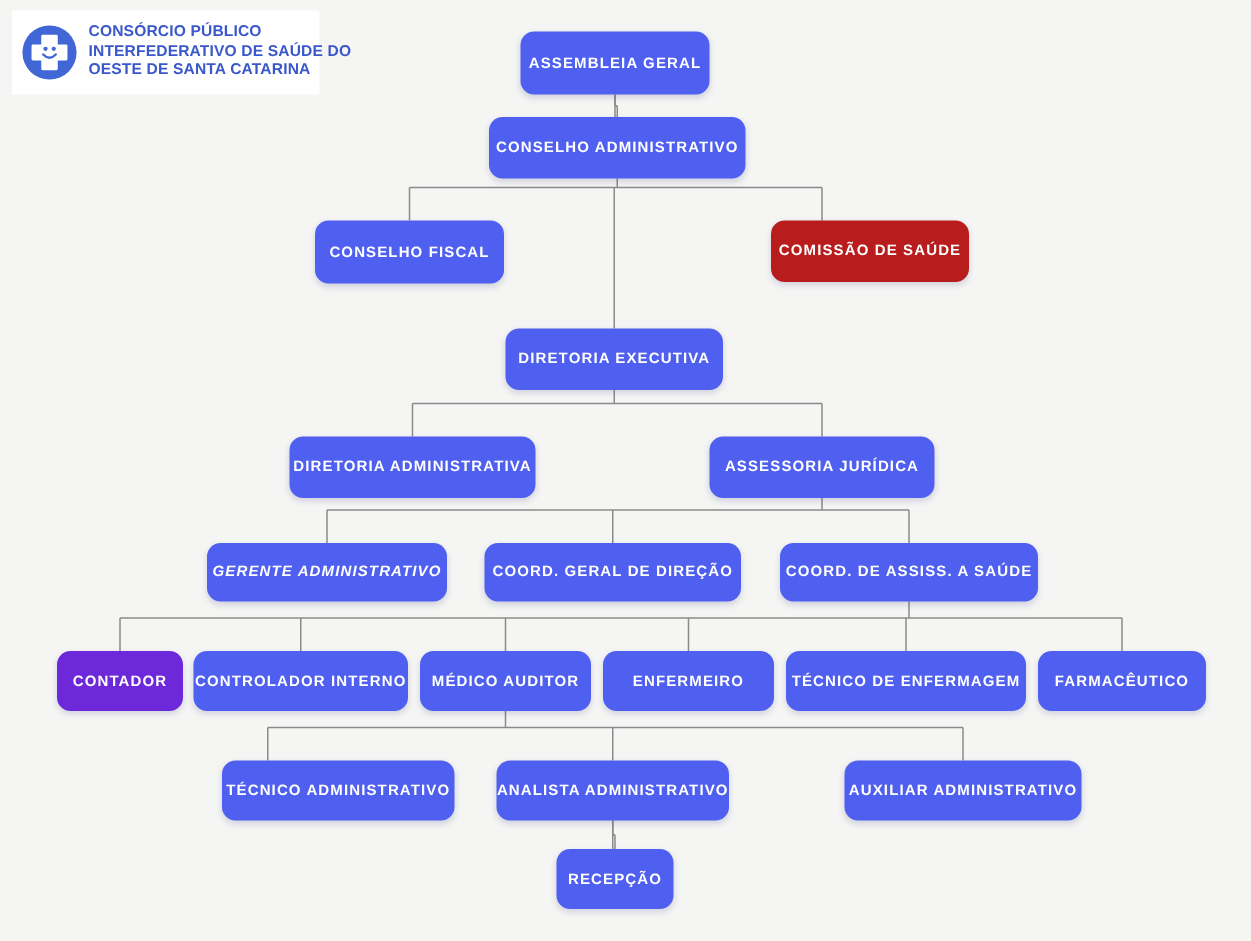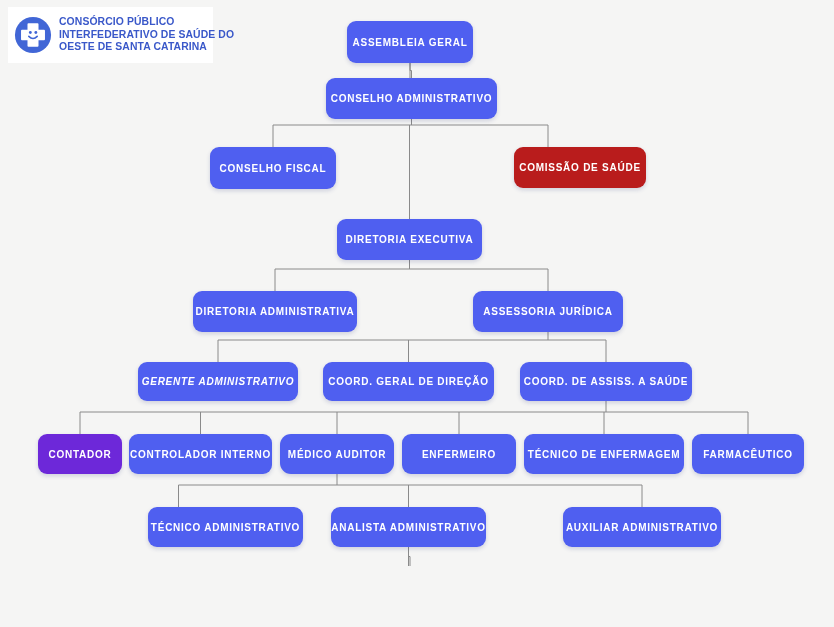--- a/index.html
+++ b/index.html
@@ -167,34 +167,37 @@
     </div>
     <div class="node-box" style="left: 520px; top: 362px; width: 172px; height: 39px; background: rgb(79, 95, 240);">
       <span class="node-label" style="color: rgb(255, 255, 255);">COORD. DE ASSISS. A  SAÚDE</span>
     </div>
     <div class="node-box" style="left: 38px; top: 434px; width: 84px; height: 40px; background: #6d28d9;">
       <span class="node-label" style="color: rgb(255, 255, 255);">CONTADOR</span>
     </div>
     <div class="node-box" style="left: 129px; top: 434px; width: 143px; height: 40px; background: rgb(79, 95, 240);">
       <span class="node-label" style="color: rgb(255, 255, 255);">CONTROLADOR INTERNO</span>
     </div>
-    <div class="node-box" style="left: 280px; top: 434px; width: 114px; height: 40px; background: rgb(79, 95, 240); border-radius: 11px;">
+    <div class="node-box" style="left: 280px; top: 434px; width: 114px; height: 40px; background: rgb(79, 95, 240);">
       <span class="node-label" style="color: rgb(255, 255, 255);">MÉDICO AUDITOR</span>
     </div>
     <div class="node-box" style="left: 402px; top: 434px; width: 114px; height: 40px; background: rgb(79, 95, 240);">
       <span class="node-label" style="color: rgb(255, 255, 255);">ENFERMEIRO</span>
     </div>
     <div class="node-box" style="left: 524px; top: 434px; width: 160px; height: 40px; background: rgb(79, 95, 240);">
       <span class="node-label" style="color: rgb(255, 255, 255);">TÉCNICO DE ENFERMAGEM</span>
     </div>
     <div class="node-box" style="left: 692px; top: 434px; width: 112px; height: 40px; background: rgb(79, 95, 240);">
       <span class="node-label" style="color: rgb(255, 255, 255);">FARMACÊUTICO</span>
     </div>
     <div class="node-box" style="left: 101px; top: 507px; width: 155px; height: 40px; background: rgb(79, 95, 240); margin-left: 47px;">
       <span class="node-label" style="color: rgb(255, 255, 255);">TÉCNICO ADMINISTRATIVO</span>
     </div>
     <div class="node-box" style="left: 331px; top: 507px; width: 155px; height: 40px; background: rgb(79, 95, 240);">
       <span class="node-label" style="color: rgb(255, 255, 255);">ANALISTA ADMINISTRATIVO</span>
     </div>
     <div class="node-box" style="left: 563px; top: 507px; width: 158px; height: 40px; background: rgb(79, 95, 240);">
       <span class="node-label" style="color: rgb(255, 255, 255);">AUXILIAR ADMINISTRATIVO</span>
     </div>
+    <div class="node-box" style="left: 371px; top: 566px; width: 78px; height: 40px; background: rgb(79, 95, 240);">
+      <span class="node-label" style="color: rgb(255, 255, 255);">RECEPÇÃO</span>
+    </div>
   </div>
 
 </body></html>

